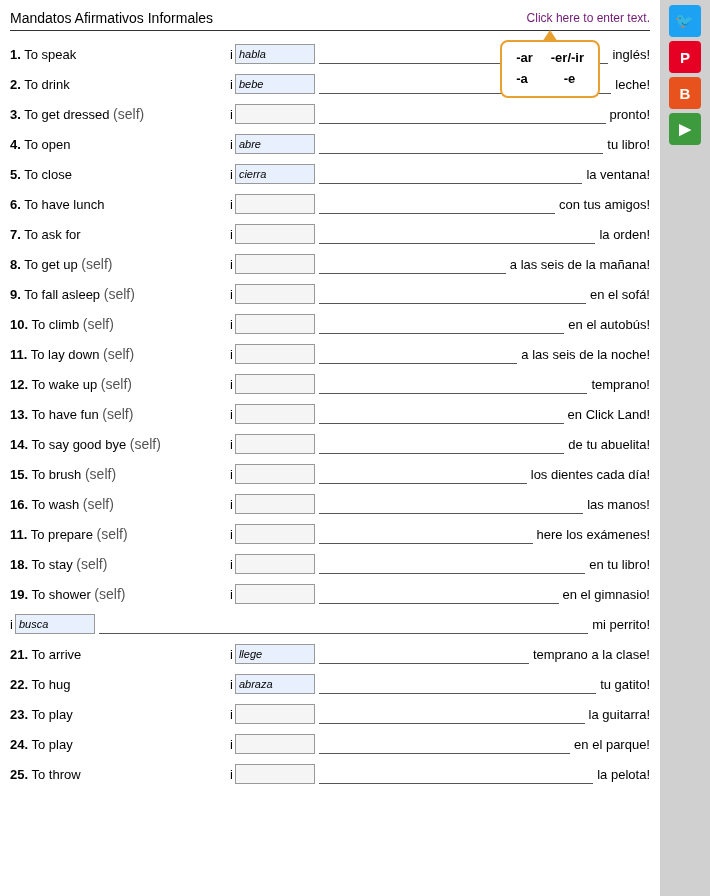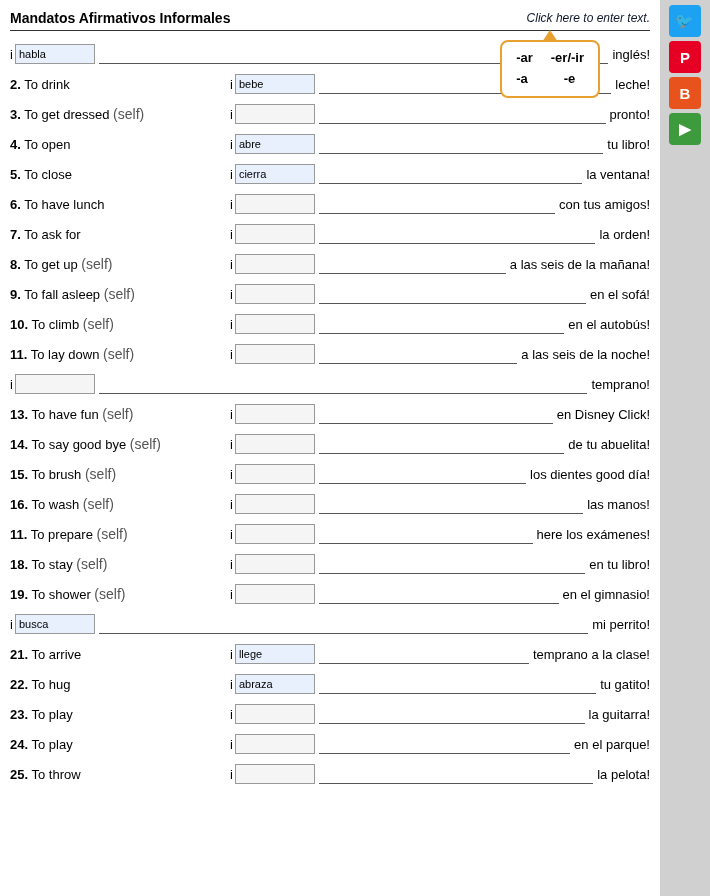--- a/index.html
+++ b/index.html
@@ -21,28 +21,27 @@
     }
     .header {
       display: flex;
       justify-content: space-between;
       align-items: center;
       margin-bottom: 8px;
       border-bottom: 1px solid #333;
       padding-bottom: 4px;
     }
     .header-title {
-      font-weight: bold;
+      font-weight: normal;
       font-size: 14px;
       text-align: center;
     }
     .header-click {
       font-size: 12px;
-      color: #0f172a;
-      font-style: italic;
+      color: #701a75;
     }
     .tooltip-box {
       position: absolute;
       right: 60px;
       top: 40px;
       border: 2px solid #e8a030;
       border-radius: 8px;
       padding: 6px 14px;
       background: #fff;
       font-size: 13px;
@@ -88,20 +87,21 @@
     }
     .input-box {
       border: 1px solid #999;
       background: #f5f5f5;
       height: 20px;
       width: 80px;
       margin-right: 4px;
       font-size: 11px;
       padding: 1px 3px;
       flex-shrink: 0;
+      font-style: italic;
     }
     .input-box.has-value {
       background: #e8f0fe;
     }
     .underline-area {
       border-bottom: 1px solid #555;
       flex: 1;
       height: 20px;
       margin-right: 4px;
     }
@@ -155,20 +155,21 @@
       <span>-er/-ir</span>
     </div>
     <div class="tooltip-row">
       <span>-a</span>
       <span style="margin-left:18px">-e</span>
     </div>
   </div>
 
   <div id="exercise-list">
       <div class="exercise-row">
+        <span class="row-num-label"><strong>1.</strong> To speak</span>
         <div class="row-i">
           <span class="row-letter">i</span>
           <input type="text" class="input-box has-value" value="habla" style="">
           <div class="underline-area"></div>
           <span class="row-ending">inglés!</span>
         </div>
       </div>
       <div class="exercise-row">
         <span class="row-num-label"><strong>2.</strong> To drink</span>
         <div class="row-i">
@@ -253,52 +254,53 @@
       <div class="exercise-row">
         <span class="row-num-label"><strong>11.</strong> To lay down <span class="self-label">(self)</span></span>
         <div class="row-i">
           <span class="row-letter">i</span>
           <input type="text" class="input-box" style="">
           <div class="underline-area"></div>
           <span class="row-ending">a las seis de la noche!</span>
         </div>
       </div>
       <div class="exercise-row">
+        <span class="row-num-label"><strong>12.</strong> To wake up <span class="self-label">(self)</span></span>
         <div class="row-i">
           <span class="row-letter">i</span>
           <input type="text" class="input-box" style="">
           <div class="underline-area"></div>
           <span class="row-ending">temprano!</span>
         </div>
       </div>
       <div class="exercise-row">
         <span class="row-num-label"><strong>13.</strong> To have fun <span class="self-label">(self)</span></span>
         <div class="row-i">
           <span class="row-letter">i</span>
           <input type="text" class="input-box" style="">
           <div class="underline-area"></div>
-          <span class="row-ending">en Disney Click!</span>
+          <span class="row-ending">en Click Land!</span>
         </div>
       </div>
       <div class="exercise-row">
         <span class="row-num-label"><strong>14.</strong> To say good bye <span class="self-label">(self)</span></span>
         <div class="row-i">
           <span class="row-letter">i</span>
           <input type="text" class="input-box" style="">
           <div class="underline-area"></div>
           <span class="row-ending">de tu abuelita!</span>
         </div>
       </div>
       <div class="exercise-row">
         <span class="row-num-label"><strong>15.</strong> To brush <span class="self-label">(self)</span></span>
         <div class="row-i">
           <span class="row-letter">i</span>
           <input type="text" class="input-box" style="">
           <div class="underline-area"></div>
-          <span class="row-ending">los dientes good día!</span>
+          <span class="row-ending">los dientes cada día!</span>
         </div>
       </div>
       <div class="exercise-row">
         <span class="row-num-label"><strong>16.</strong> To wash <span class="self-label">(self)</span></span>
         <div class="row-i">
           <span class="row-letter">i</span>
           <input type="text" class="input-box" style="">
           <div class="underline-area"></div>
           <span class="row-ending">las manos!</span>
         </div>

